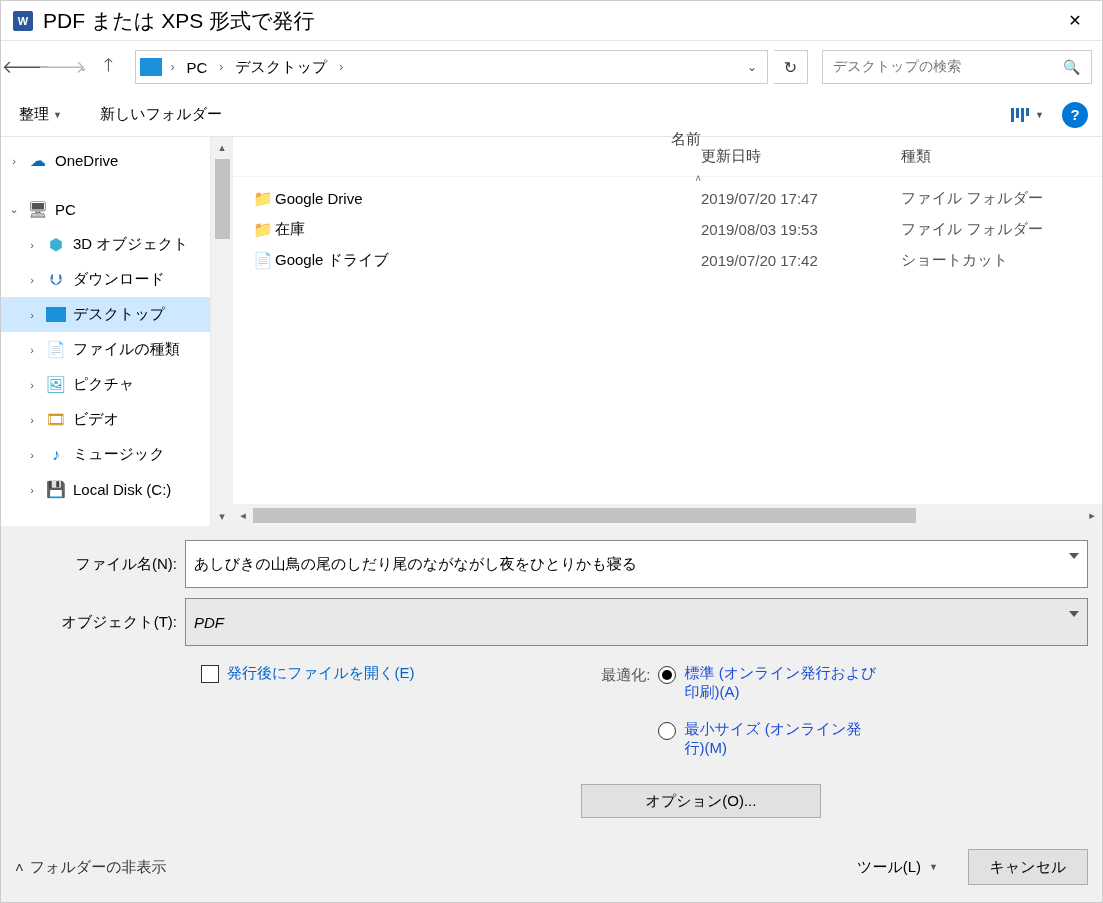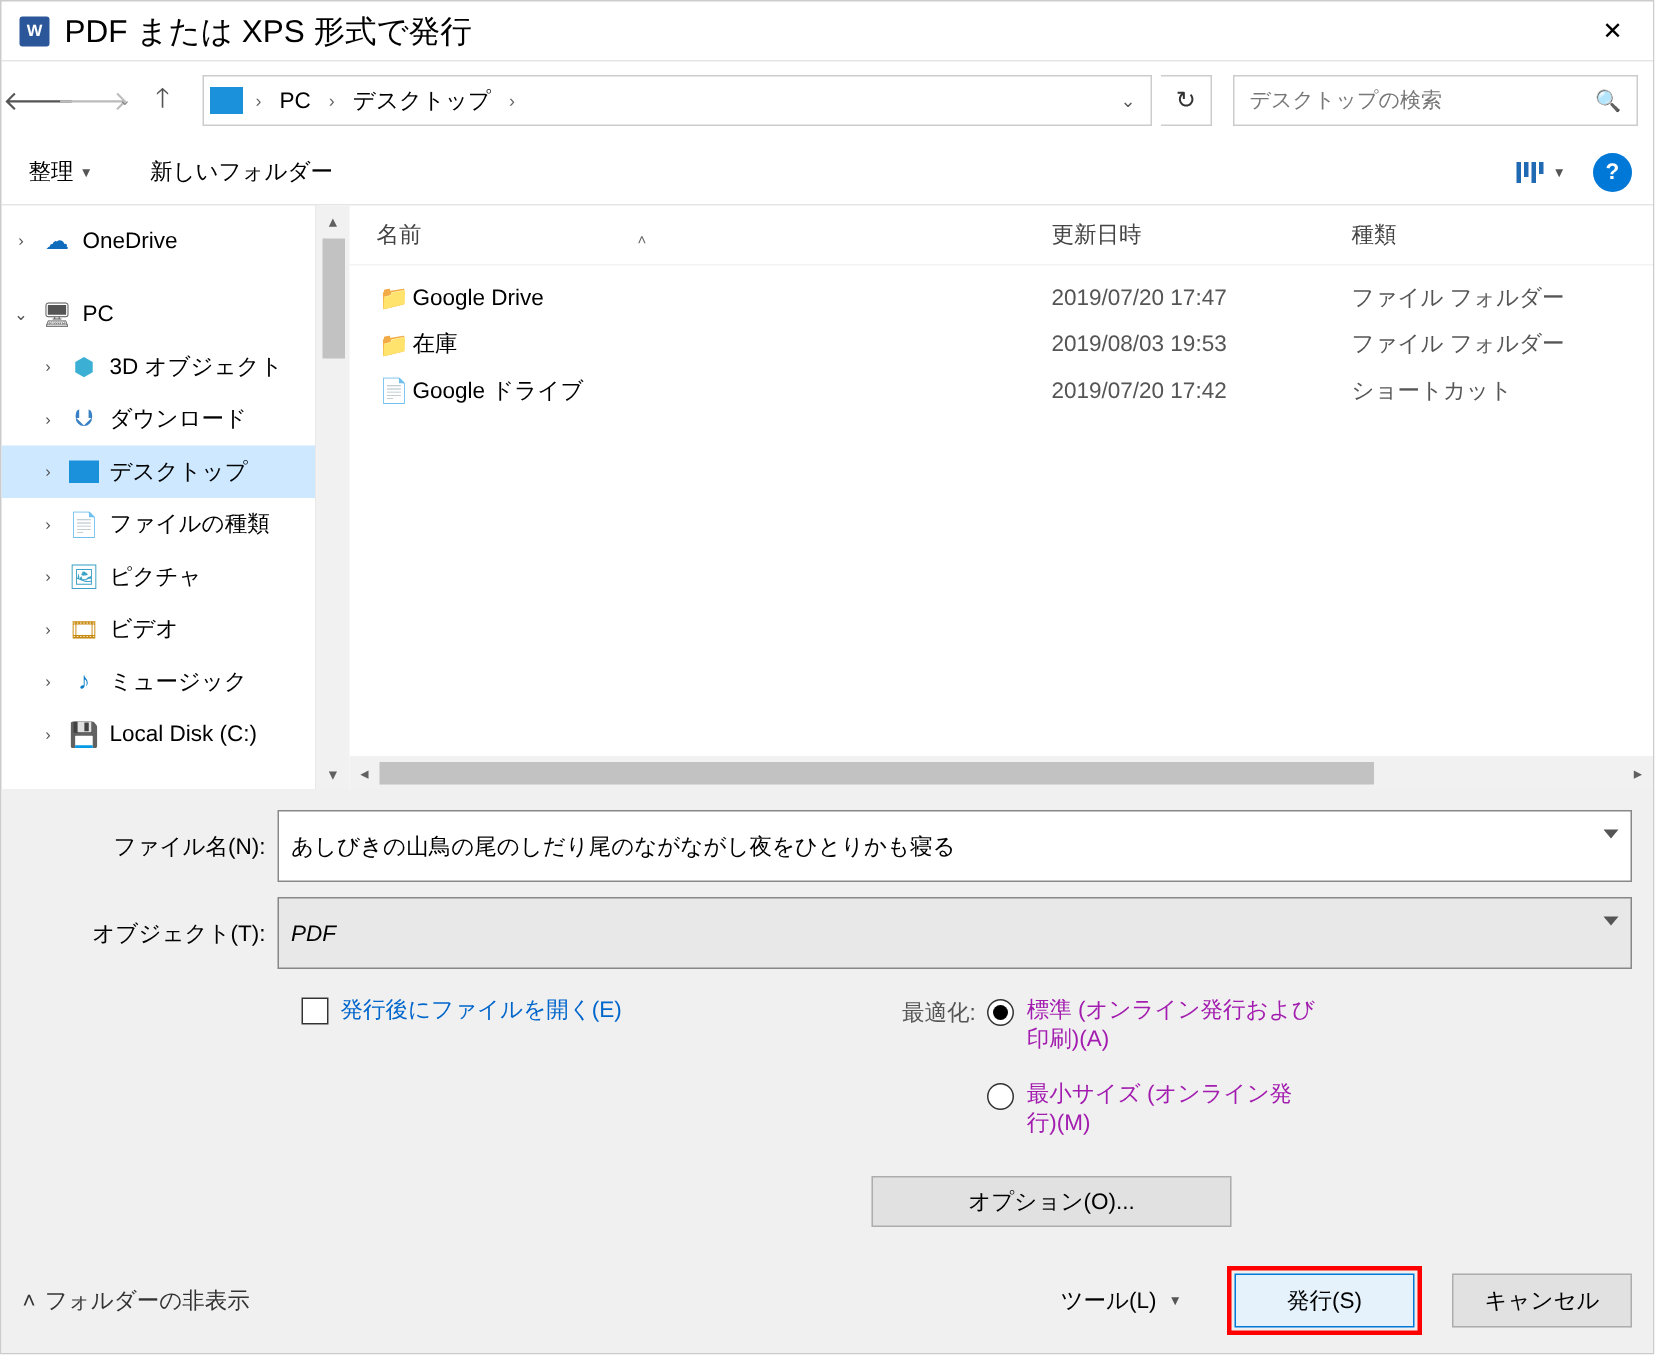--- a/index.html
+++ b/index.html
@@ -49,21 +49,21 @@
 .ico-download{color:#3a80c4;} .ico-desktop{background:#1a91da;width:20px;height:15px;}
 .ico-doc{color:#888;} .ico-pic{color:#3ca2c6;} .ico-video{color:#c98b12;}
 .ico-music{color:#0a7dc9;} .ico-disk{color:#888;}
 
 .scrollgutter { width:22px; background:#f1f1f1; display:flex; flex-direction:column; align-items:center; }
 .scroll-arrow{ width:100%; height:20px; display:flex; align-items:center; justify-content:center; color:#606060; font-size:11px;}
 .scroll-thumb{ width:15px; height:80px; background:#c2c2c2; margin-top:2px;}
 
 .content { flex:1; display:flex; flex-direction:column; min-width:0;}
 .headers { height:40px; display:flex; align-items:center; padding:0 18px; color:#444; font-size:15px; border-bottom:1px solid #f3f3f3;}
-.col-name{ width:450px; display:flex; align-items:flex-end; gap:24px;}
+.col-name{ width:450px; display:flex; align-items:flex-end; gap:24px;flex-direction:column;}
 .sortcaret{ font-size:10px; color:#666; margin-left:120px;}
 .col-date{ width:200px;}
 .col-type{ flex:1;}
 .filelist{ flex:1; overflow:auto; padding:6px 0;}
 .file-row{ height:31px; display:flex; align-items:center; padding:0 18px; font-size:15px;}
 .file-row .fi{ width:24px; text-align:center; font-size:16px;}
 .file-row .fname{ width:426px;}
 .file-row .fdate{ width:200px; color:#555;}
 .file-row .ftype{ color:#555;}
 .folder-ico{color:#f8d673;}
@@ -80,21 +80,21 @@
 .form-input{ flex:1; height:48px; border:1px solid #888; background:#fff; padding:0 8px; font-size:15px; display:flex; align-items:center; position:relative;}
 .form-input.combo::after{ content:""; position:absolute; right:8px; top:12px; border-left:5px solid transparent; border-right:5px solid transparent; border-top:6px solid #555;}
 .form-input.greyed{ background:#e8e8e8;font-style:italic;}
 
 .options-row{ display:flex; padding:8px 0 0 186px; gap:40px; align-items:flex-start;}
 .checkbox-group{ display:flex; align-items:center; gap:8px; color:#0066cc; font-size:15px;}
 .checkbox-box{ width:18px; height:18px; border:1px solid #333; background:#fff;}
 .optimize-col{ display:flex; gap:8px; align-items:flex-start;}
 .optimize-label{ color:#555; font-size:15px; text-align:right; width:56px; padding-top:2px;}
 .radio-group{ display:flex; flex-direction:column; gap:18px;}
-.radio-item{ display:flex; gap:8px; align-items:flex-start; color:#a21caf; font-size:15px; max-width:220px;}
+.radio-item{ display:flex; gap:8px; align-items:flex-start; color:#1d4ed8; font-size:15px; max-width:220px;}
 .radio-circle{ width:18px; height:18px; border:1px solid #333; border-radius:50%; background:#fff; flex-shrink:0; display:flex; align-items:center; justify-content:center; margin-top:2px;}
 .radio-circle.checked::after{ content:""; width:10px; height:10px; background:#000; border-radius:50%;}
 .options-btn{ margin:16px 0 0 566px; width:240px; height:34px; border:1px solid #adadad; background:#e1e1e1; font-size:15px; display:flex; align-items:center; justify-content:center;}
 
 
 .footer{ background:#f0f0f0; height:70px; display:flex; align-items:center; padding:0 14px; gap:12px;}
 .hide-folders{ display:flex; align-items:center; gap:6px; font-size:15px; color:#333;}
 .footer-spacer{flex:1;}
 .tools-menu{ display:flex; align-items:center; gap:8px; font-size:15px; margin-right:18px;}
 .btn{ width:120px; height:36px; border:1px solid #adadad; background:#e1e1e1; font-size:15px; display:flex; align-items:center; justify-content:center;}
@@ -296,19 +296,16 @@
   <div class="footer">
     <div class="hide-folders">
       <span>˄</span>
       <span>フォルダーの非表示</span>
     </div>
     <div class="footer-spacer"></div>
     <div class="tools-menu">
       <span>ツール(L)</span>
       <span class="tb-caret">▼</span>
     </div>
-    <div class="btn-highlight">
-      <div class="btn primary">発行(S)</div>
-    </div>
     <div class="btn">キャンセル</div>
   </div>
 
 </div>
 
 </body></html>

